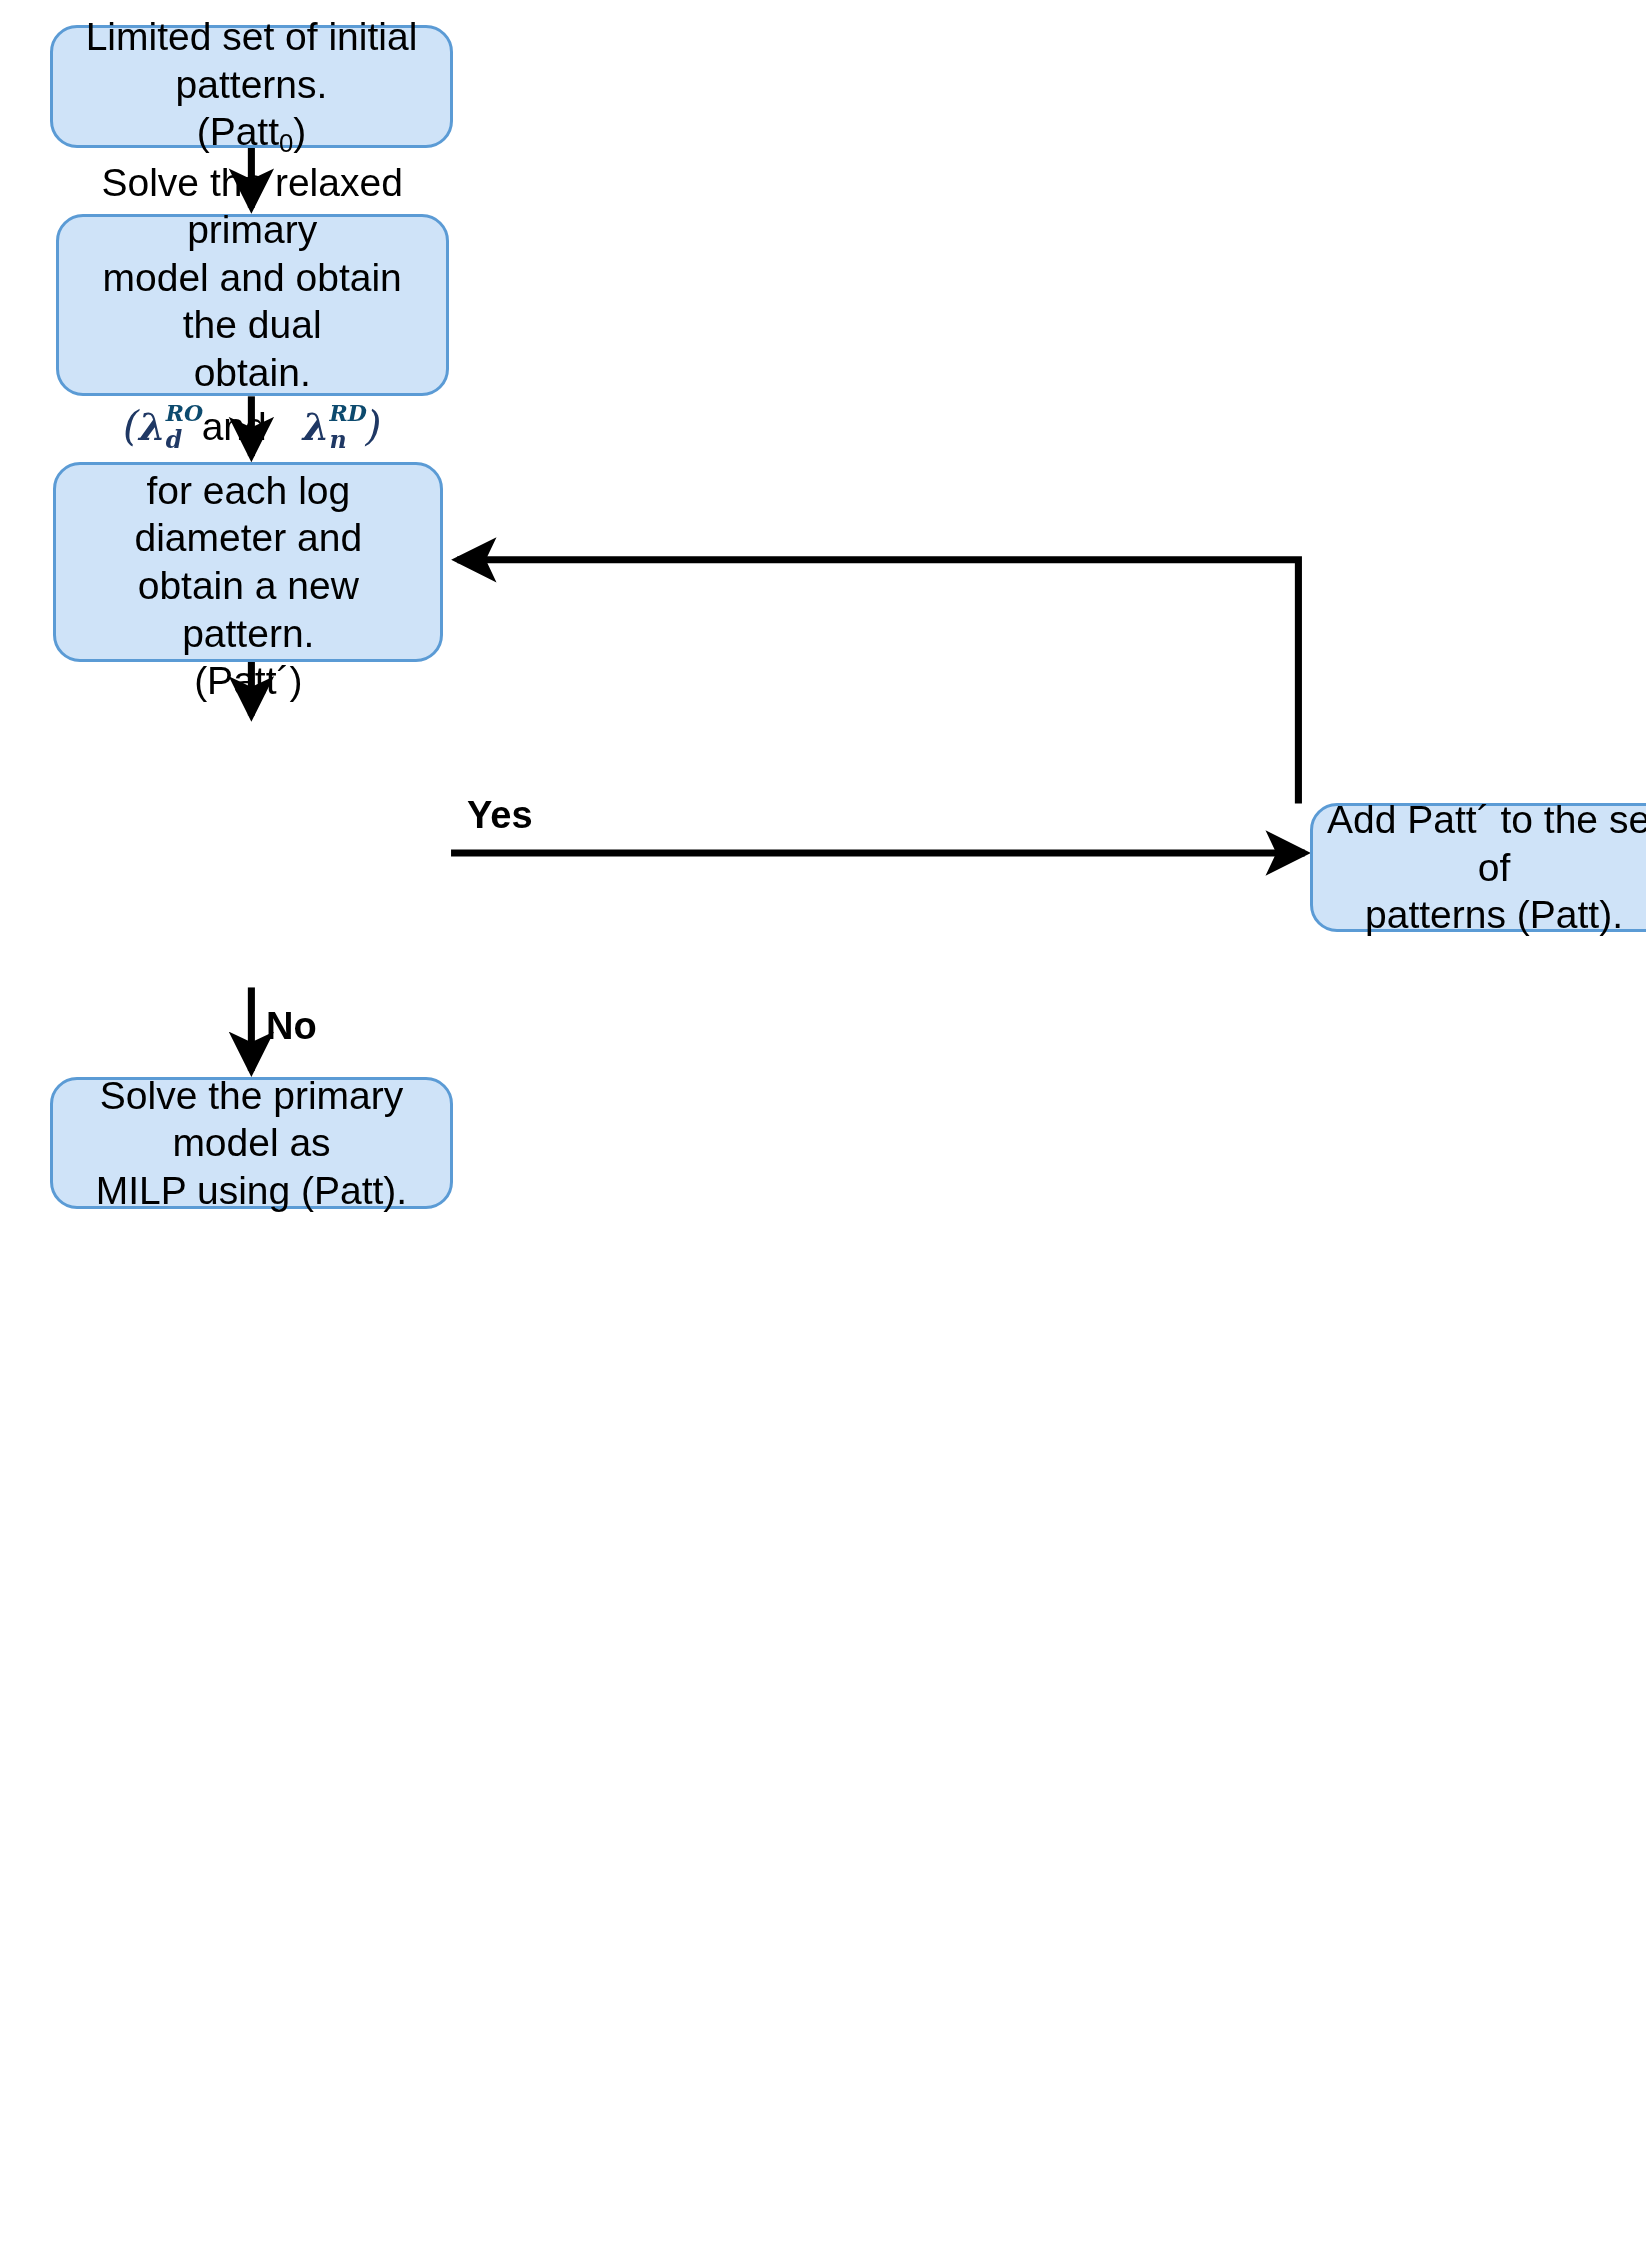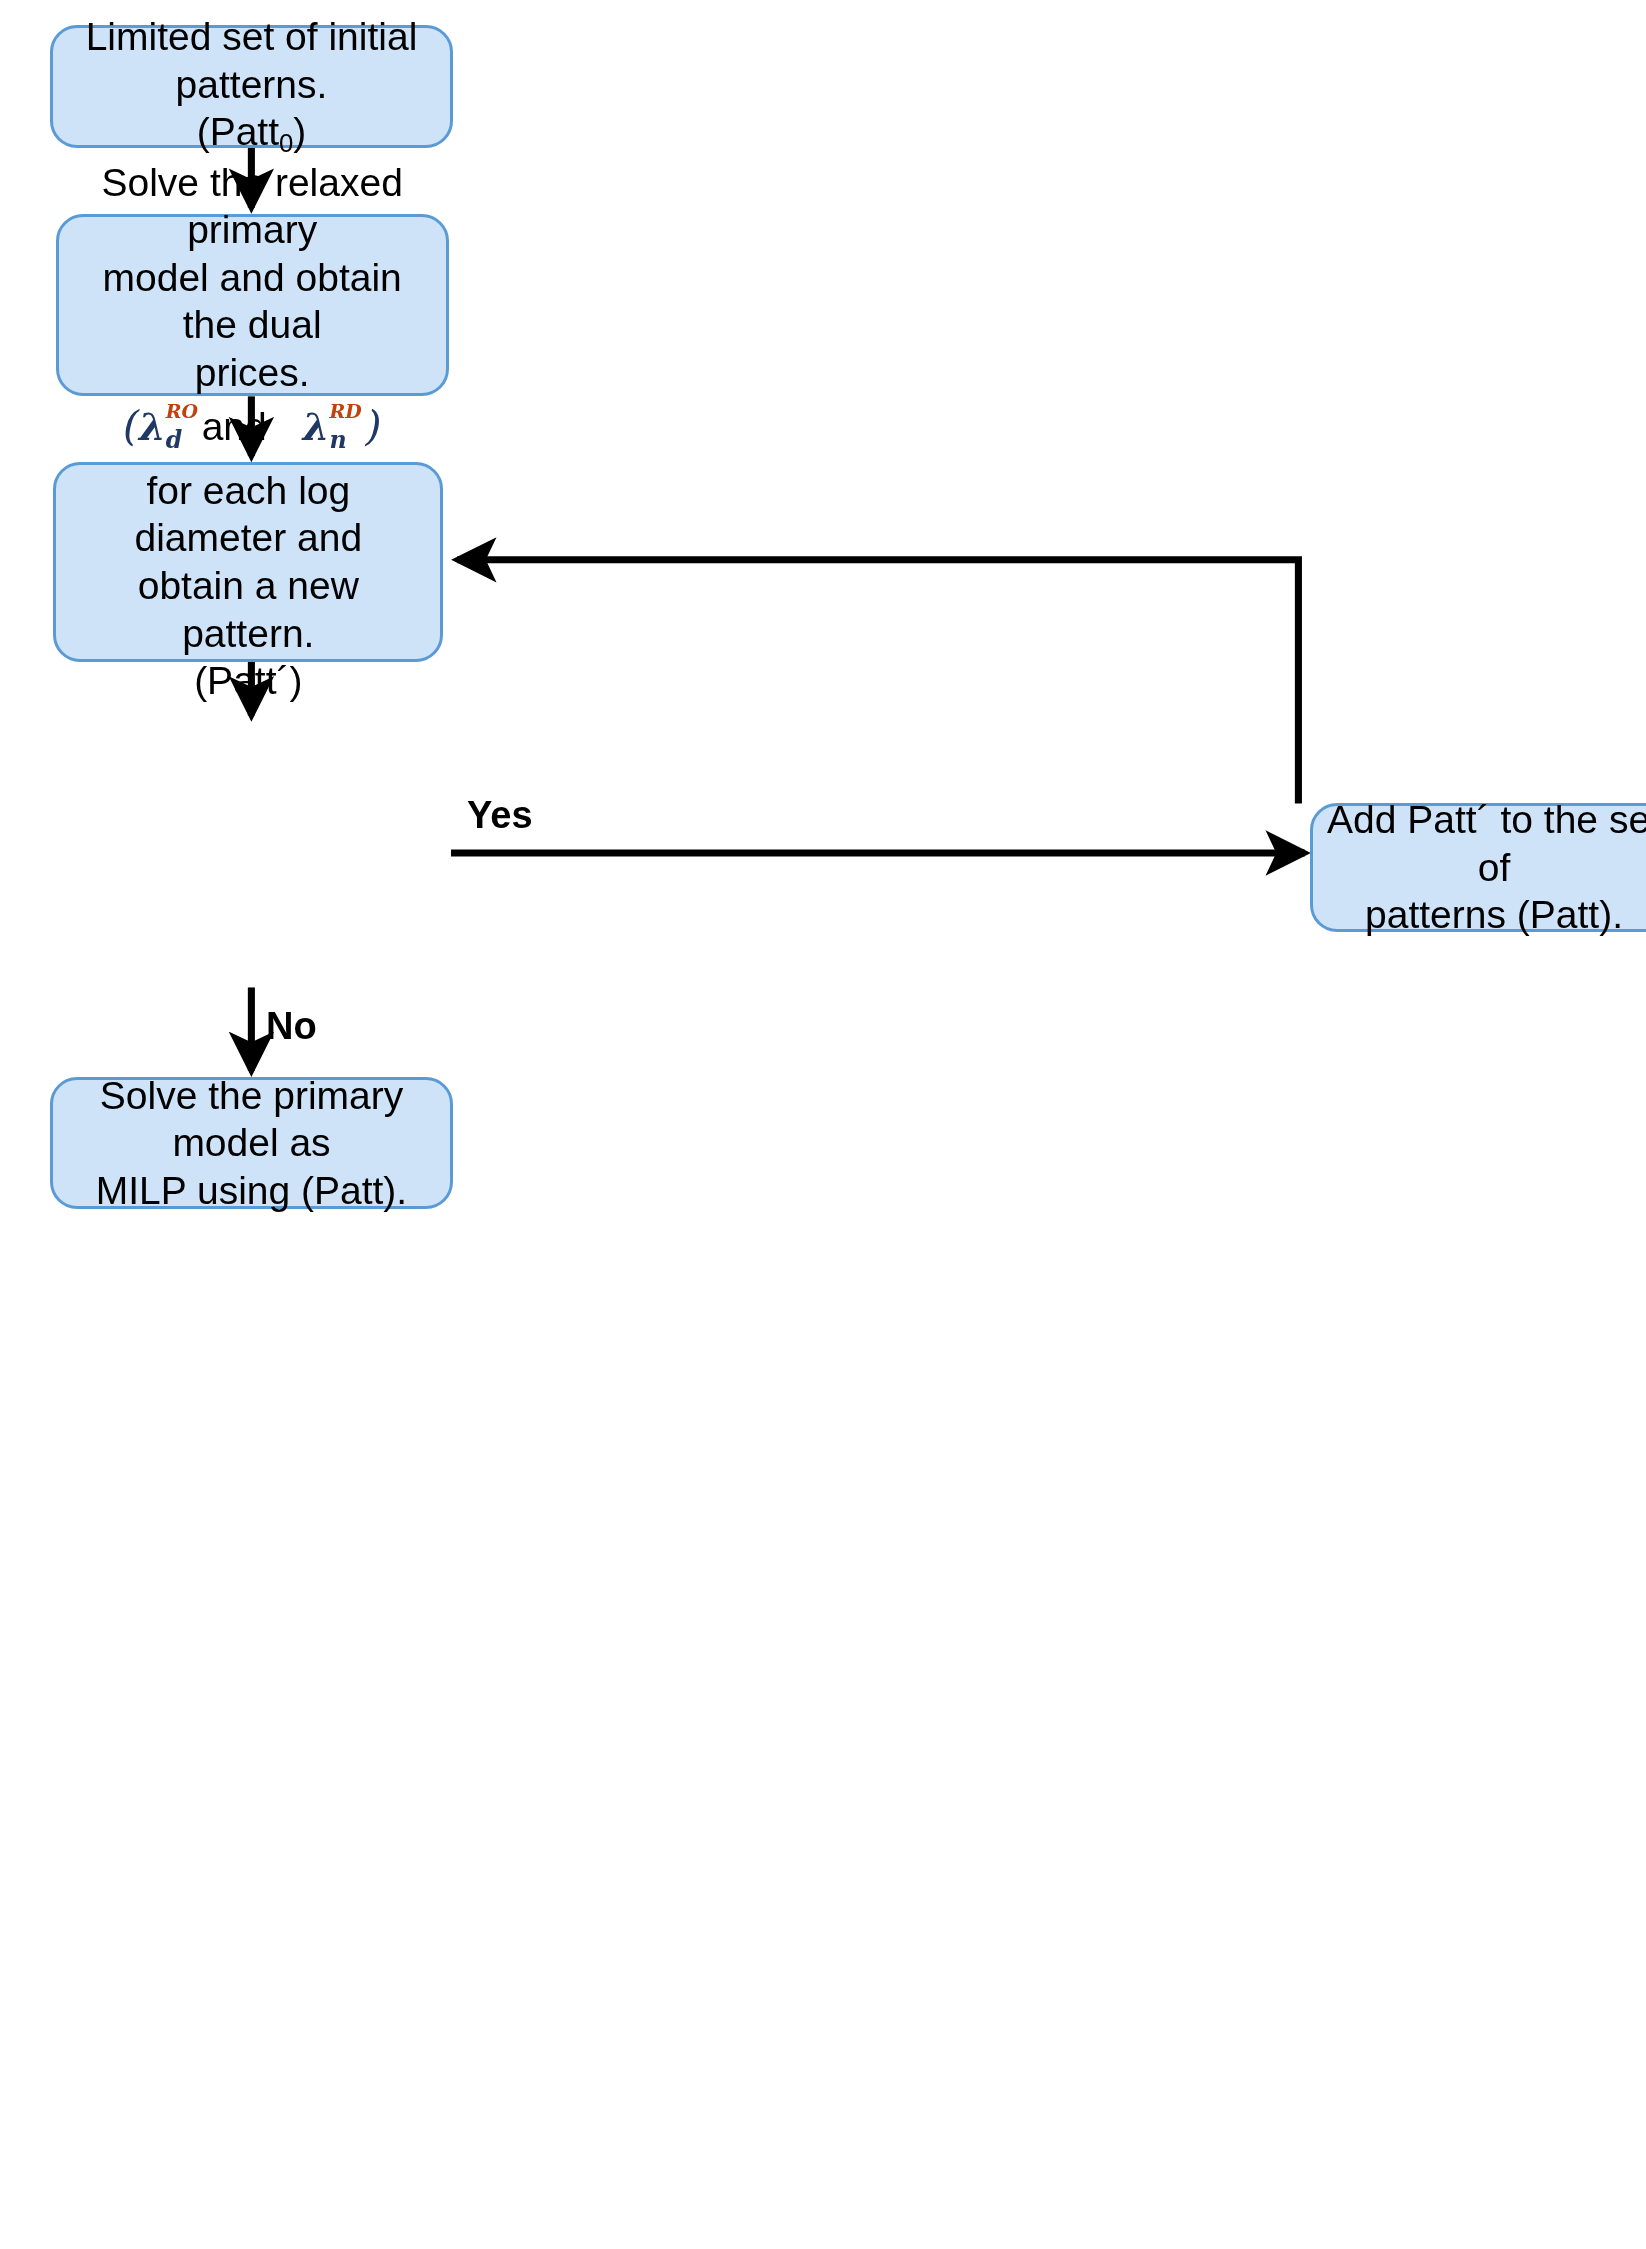--- a/index.html
+++ b/index.html
@@ -52,22 +52,22 @@
     font-style: italic;
     font-weight: bold;
     color: #1f3864;
     font-size: 38px;
     position: relative;
     display: inline-block;
   }
   .msup {
     font-family: "DejaVu Serif", serif;
     font-weight: bold;
-    color: #c2410c;
-    font-size: 19px;
+    color: #0c4a6e;
+    font-size: 22px;
     position: absolute;
     left: 100%;
     top: -4.7px;
     white-space: nowrap;
   }
   .msub {
     font-family: "DejaVu Serif", serif;
     font-style: italic;
     font-weight: bold;
     color: #1f3864;
@@ -154,21 +154,21 @@
     <div class="label">
       <span>Limited set of initial patterns.</span><br>
       <span>(Patt</span><sub>0</sub><span>)</span>
     </div>
   </div>
 
   <div class="node proc" style="left:19.7px; top:214px; width:393px; height:182px;">
     <div class="label">
       <span>Solve the relaxed primary</span><br>
       <span>model and obtain the dual</span><br>
-      <span>prices.</span>
+      <span>obtain.</span>
       <span class="mathline">
         <span class="mpar">(</span><span class="mvar"><span>λ</span><span class="msup">RO</span><span class="msub">d</span></span><span class="mgap"></span><span class="mand">and</span><span class="mgap"></span><span class="mvar"><span>λ</span><span class="msup">RD</span><span class="msub">n</span></span><span class="mgap"></span><span class="mpar">)</span>
       </span>
     </div>
   </div>
 
   <div class="node proc" style="left:17.3px; top:462px; width:390px; height:200px;">
     <div class="label">
       <br>
       <span>for each log diameter and</span><br>

